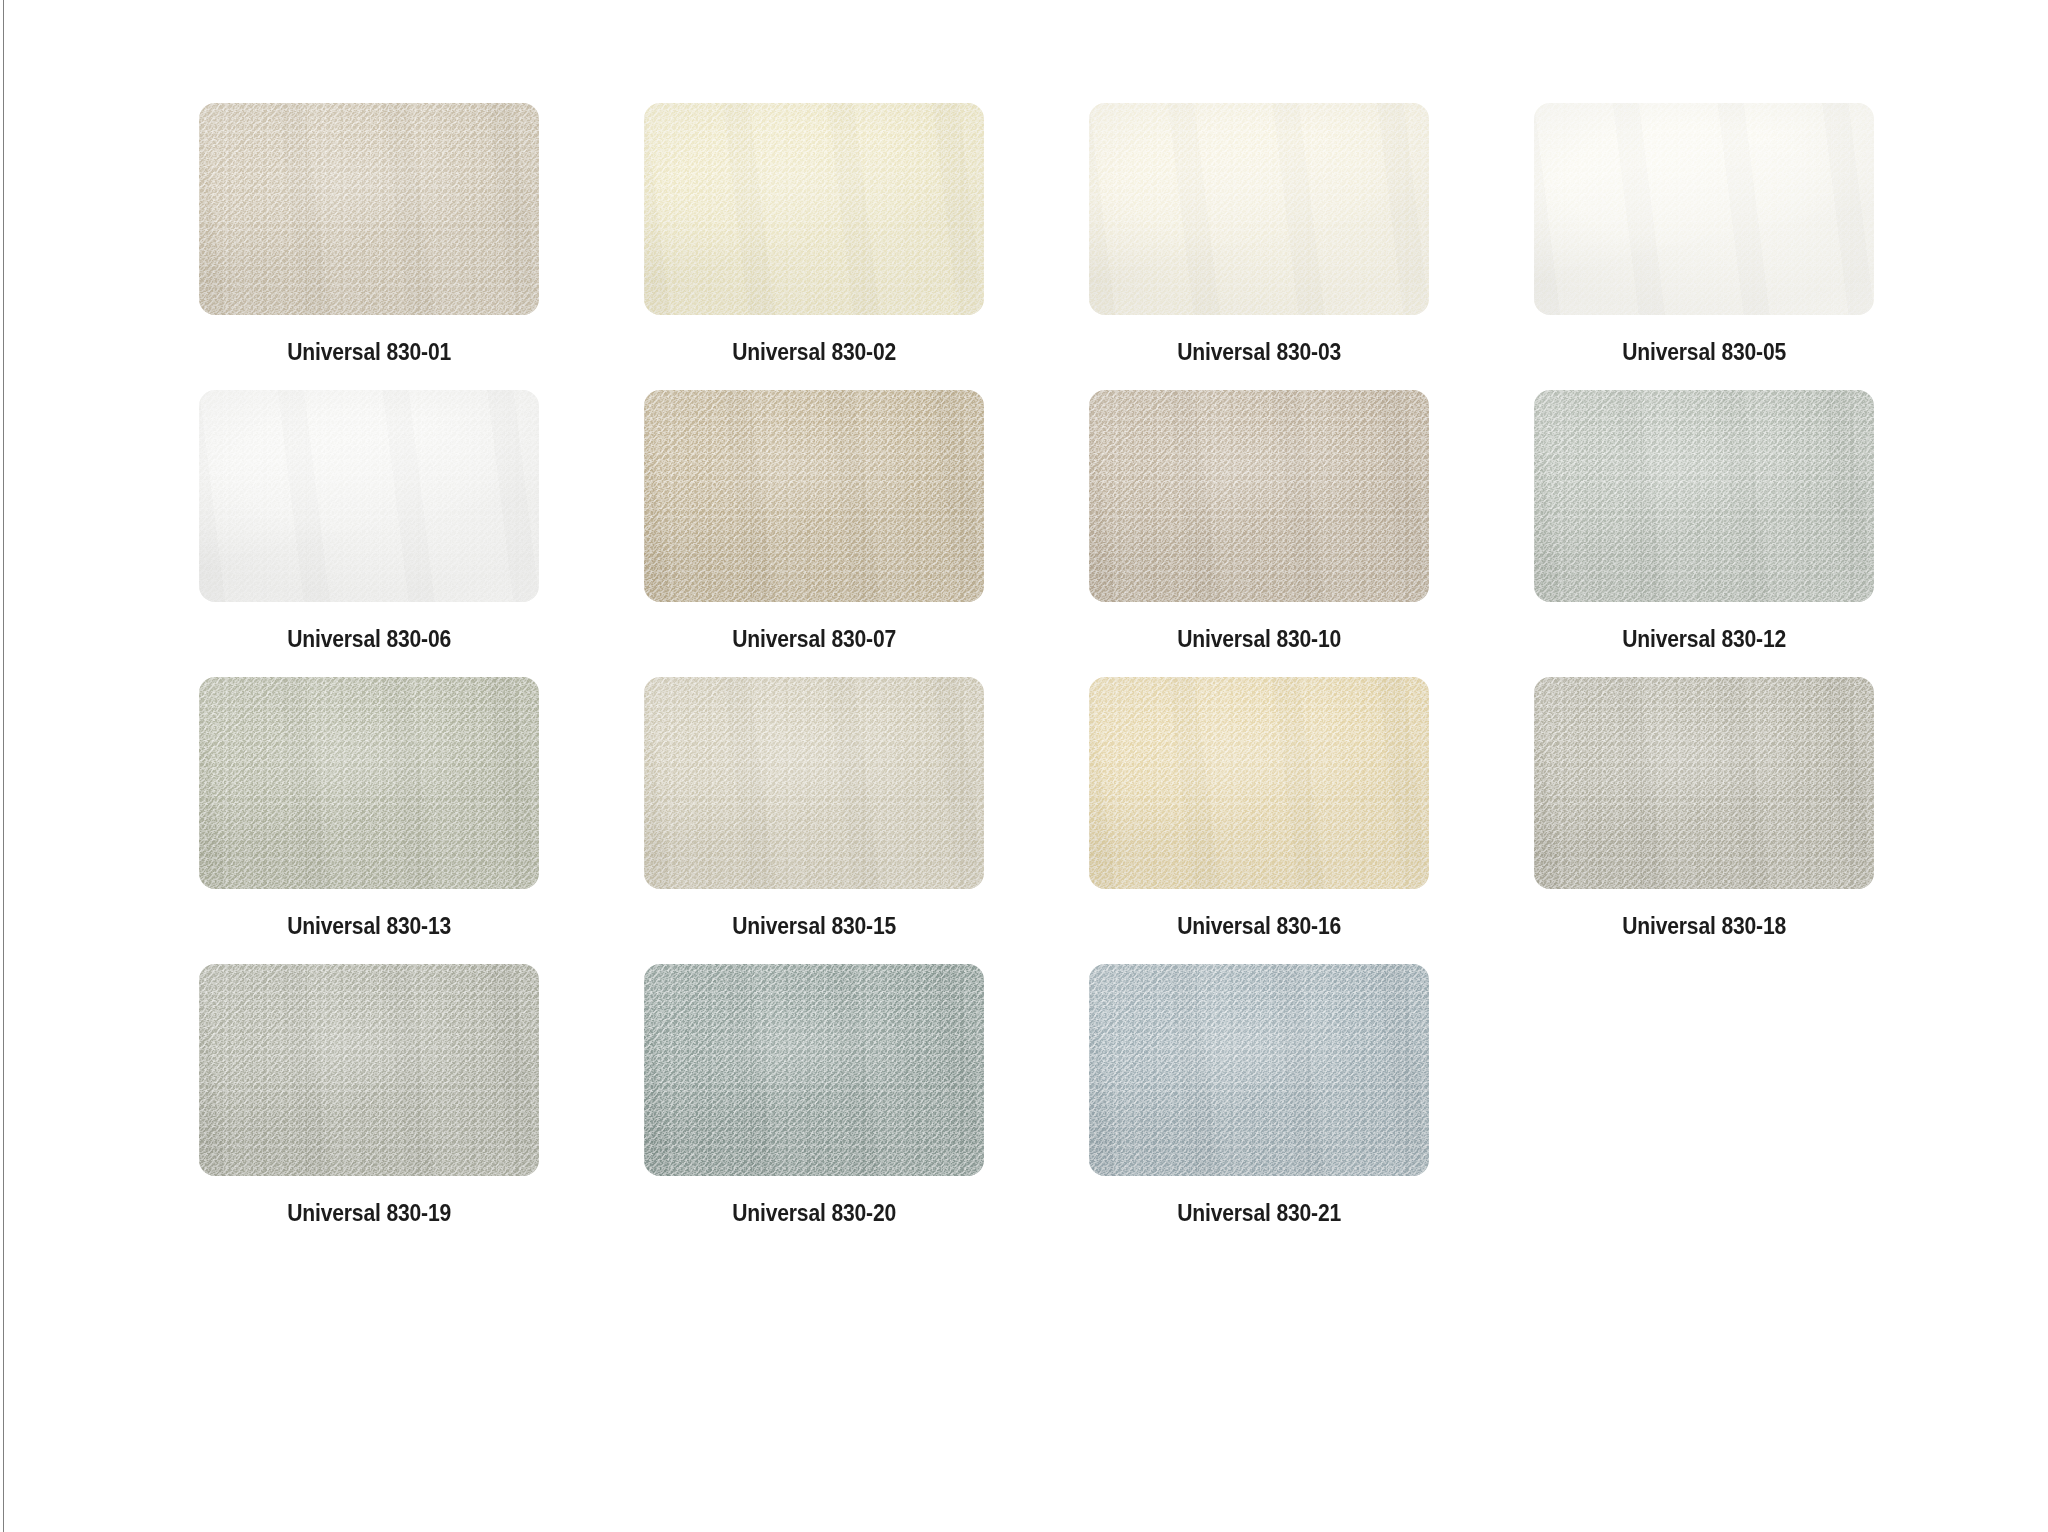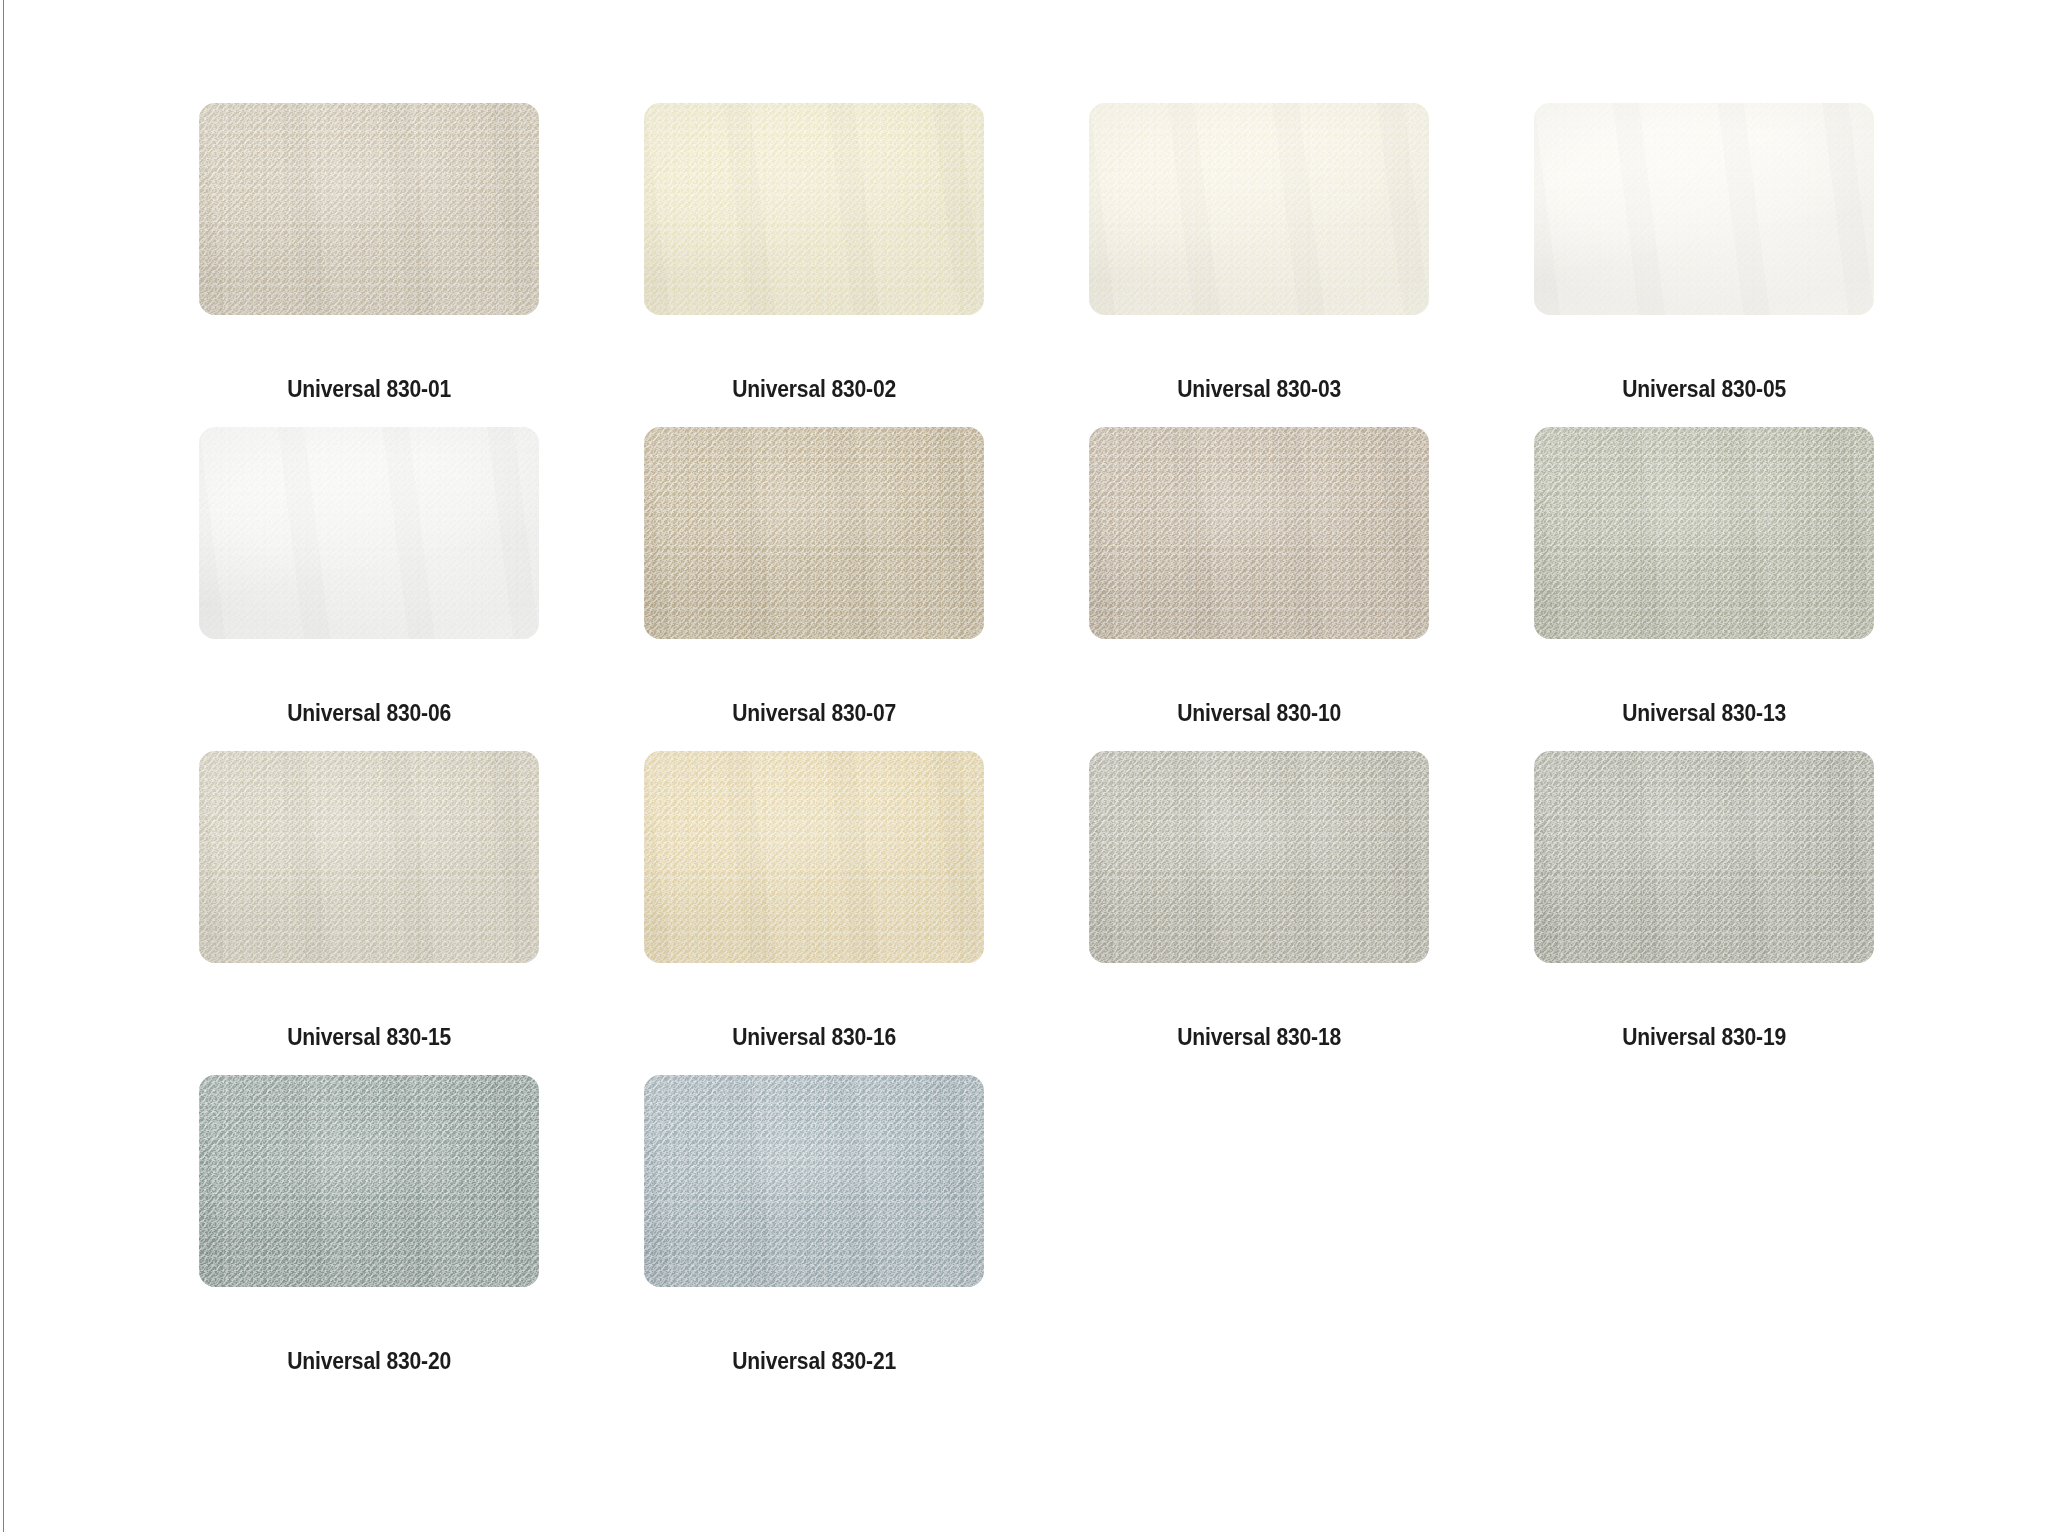--- a/index.html
+++ b/index.html
@@ -47,21 +47,20 @@
     column-gap: 105px;
     row-gap: 24px;
     justify-content: start;
   }
 
   .swatch-cell {
     width: 340px;
     display: flex;
     flex-direction: column;
     align-items: center;
-    gap: 37px;
   }
 
   .swatch-chip {
     width: 340px;
     height: 212px;
     border-radius: 16px;
     position: relative;
     overflow: hidden;
     background-color: #cdc4b0;
   }
@@ -136,20 +135,24 @@
       </div>
       <div class="swatch-cell">
         <div class="swatch-chip" style="background-color: rgb(197, 183, 154);"></div>
         <div class="swatch-label">Universal 830-07</div>
       </div>
       <div class="swatch-cell">
         <div class="swatch-chip" style="background-color: rgb(194, 181, 161);"></div>
         <div class="swatch-label">Universal 830-10</div>
       </div>
       <div class="swatch-cell">
+        <div class="swatch-chip" style="background-color: rgb(184, 191, 182);"></div>
+        <div class="swatch-label">Universal 830-12</div>
+      </div>
+      <div class="swatch-cell">
         <div class="swatch-chip" style="background-color: rgb(182, 185, 166);"></div>
         <div class="swatch-label">Universal 830-13</div>
       </div>
       <div class="swatch-cell">
         <div class="swatch-chip" style="background-color: rgb(210, 204, 184);"></div>
         <div class="swatch-label">Universal 830-15</div>
       </div>
       <div class="swatch-cell">
         <div class="swatch-chip" style="background-color: rgb(231, 216, 174);"></div>
         <div class="swatch-label">Universal 830-16</div>

